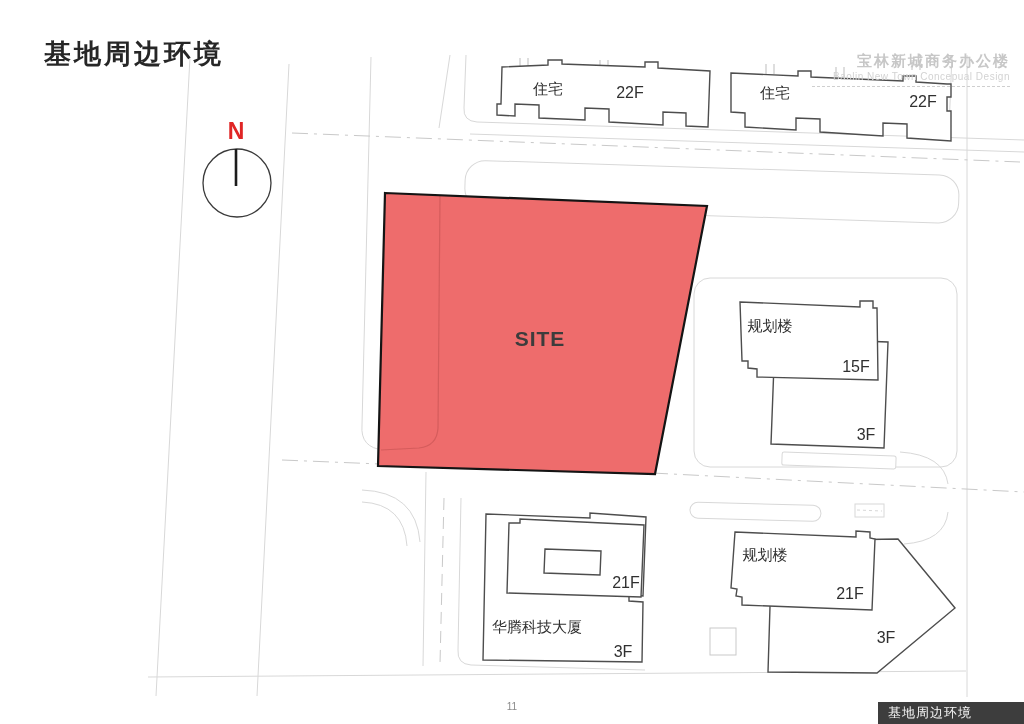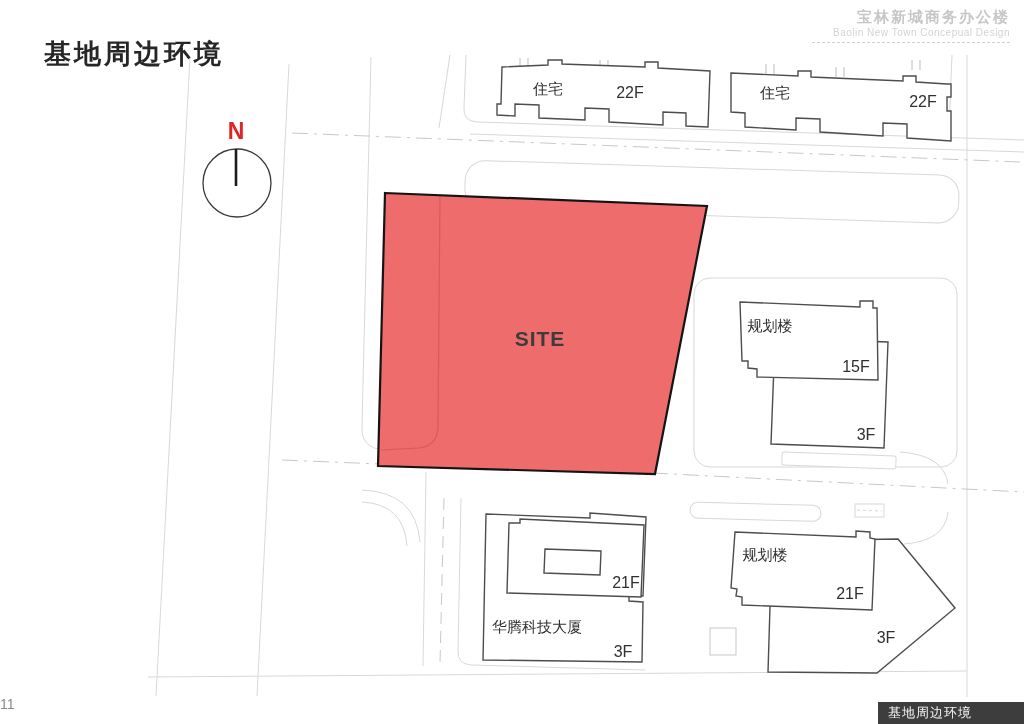--- a/index.html
+++ b/index.html
@@ -2,29 +2,29 @@
 <html><head>
 <meta charset="utf-8">
 <style>
   html,body{margin:0;padding:0;background:#ffffff;}
   .page{
     position:relative;width:1024px;height:724px;overflow:hidden;background:#ffffff;
     font-family:"Liberation Sans","DejaVu Sans",sans-serif;
   }
   
   .header{position:absolute;top:8px;right:14px;text-align:right;}
-  .header .cn{font-size:15px;font-weight:bold;letter-spacing:2px;color:#c7c7c7;}
+  .header .cn{font-size:15px;font-weight:bold;letter-spacing:2px;color:#c7c7c7;margin-top:44px;}
   .header .en{font-size:10px;color:#d3d3d3;margin-top:0;letter-spacing:0.5px;}
   .header .dash{border-top:1px dashed #cfcfcf;width:198px;margin-top:4px;margin-left:auto;}
   
   .page-title{position:absolute;top:36px;left:44px;font-size:27px;font-weight:900;
     letter-spacing:3px;color:#262626;}
   
-  .page-number{position:absolute;bottom:12px;left:0;right:0;text-align:left;
-    font-size:14px;color:#8a8a8a;}
+  .page-number{position:absolute;bottom:12px;left:0;right:0;text-align:center;
+    font-size:10px;color:#8a8a8a;}
   .footer-tab{position:absolute;right:0;bottom:0;width:146px;height:22px;background:#3d3d3d;
     color:#f7f7f7;font-size:13px;line-height:22px;padding-left:10px;box-sizing:border-box;
     letter-spacing:1px;}
   
   .map{position:absolute;top:0;left:0;}
   .road{stroke:#d8d8d8;stroke-width:1;fill:none;}
   .roadfill{stroke:#d8d8d8;stroke-width:1;fill:#ffffff;}
   .ctr{stroke:#c9c9c9;stroke-width:1;fill:none;stroke-dasharray:16 6 3 6;}
   .vctr{stroke:#c9c9c9;stroke-width:1;fill:none;stroke-dasharray:12 7;}
   .tick{stroke:#bdbdbd;stroke-width:1;fill:none;}

